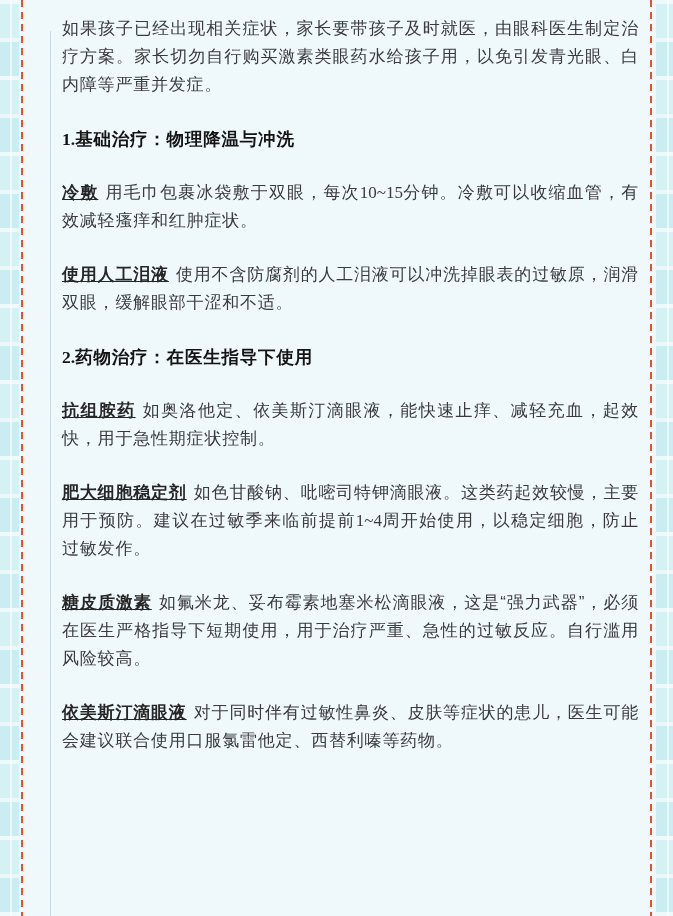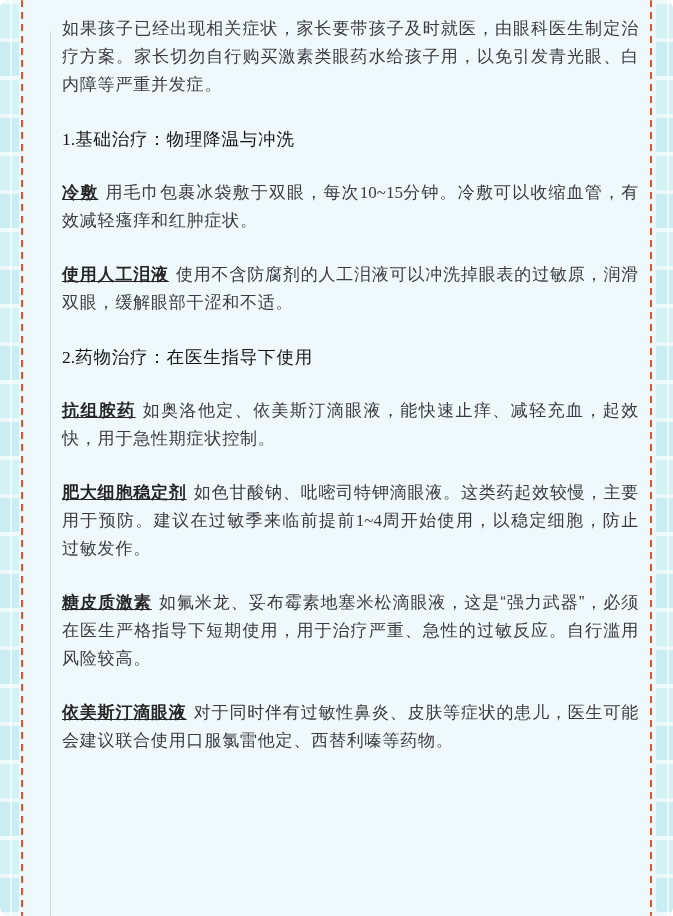--- a/index.html
+++ b/index.html
@@ -6,21 +6,21 @@
     --content-background:#eff8fa;
     --strip-background:#c9edf2;
     --strip-alt:#d4f1f4;
     --strip-grid-line:rgba(255,255,255,.6);
     --dashed-border-color:#e5502d;
     --quote-border-color:#c9dce4;
     --body-text-color:#3b3b3e;
     --heading-text-color:#141414;
     --term-text-color:#262626;
   }
-  *{margin:0;padding:0;box-sizing:border-box;border-radius:8px;}
+  *{margin:0;padding:0;box-sizing:border-box;}
   html,body{background:#ffffff;}
   body{font-family:"Liberation Sans","DejaVu Sans",sans-serif;}
   .page{
     position:relative;
     width:673px;height:916px;
     background:var(--content-background);
     overflow:hidden;
   }
   .strip{
     position:absolute;top:0;bottom:0;
@@ -57,21 +57,21 @@
     padding-top:15px;
     color:var(--body-text-color);
   }
   .para{
     font-size:17px;line-height:28px;letter-spacing:.8px;
     text-align:justify;
     margin:0 0 26px 0;
   }
   .heading{
     font-size:17.5px;line-height:28px;letter-spacing:.8px;
-    font-weight:400;color:var(--heading-text-color);
+    font-weight:700;color:var(--heading-text-color);
     margin:14px 0 26px 0;
   }
   .term{
     font-weight:700;color:var(--term-text-color);
     margin-right:.42em;
     text-decoration:underline;
   }
   .num{
     font-family:"Liberation Serif","DejaVu Serif",serif;
     letter-spacing:0;

